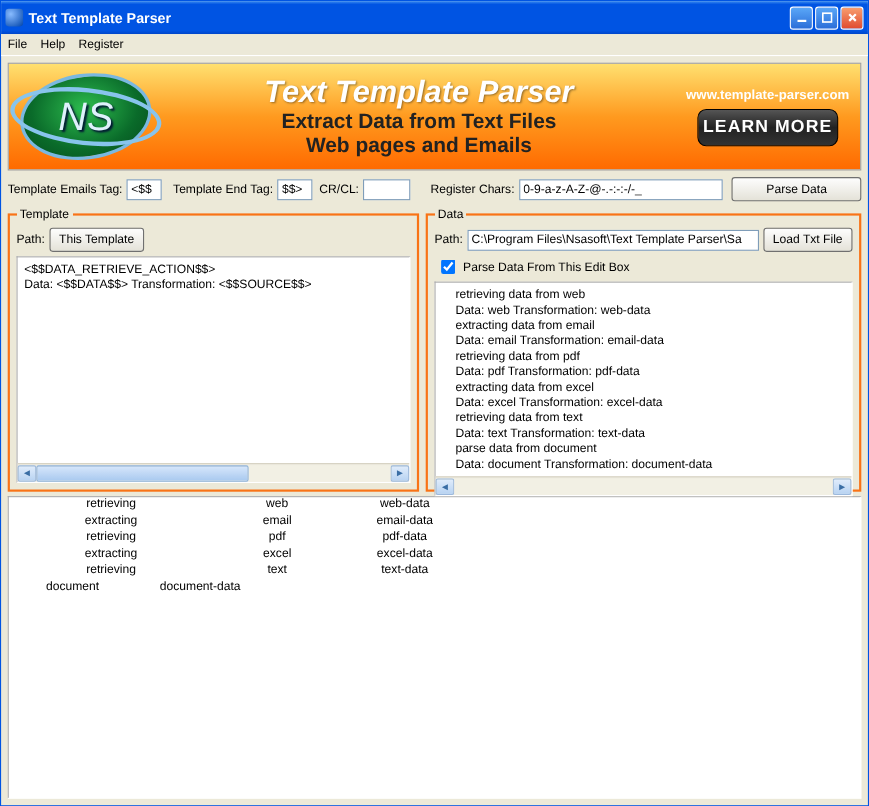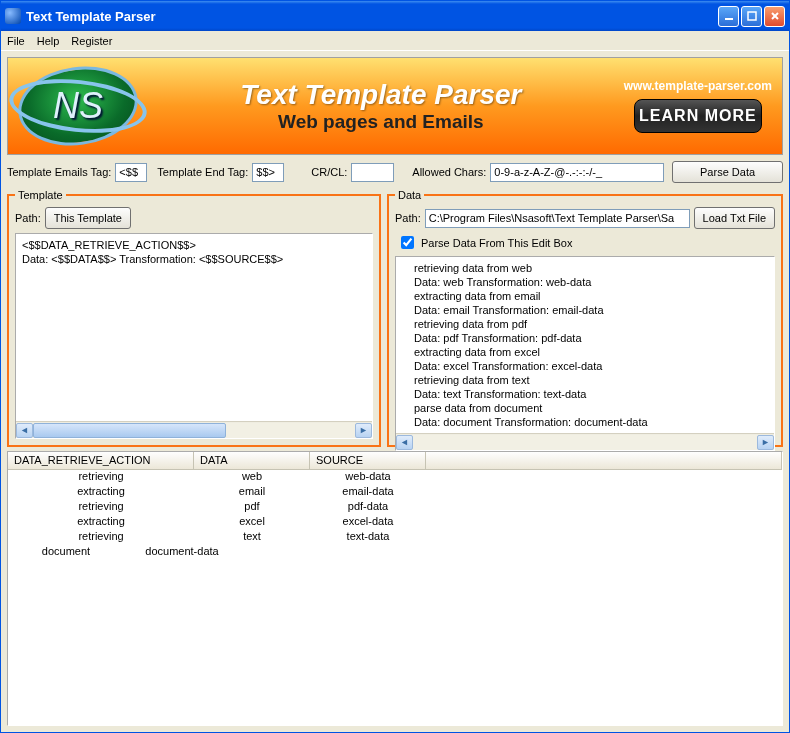--- a/index.html
+++ b/index.html
@@ -275,36 +275,37 @@
   </div>
 
   <div class="content">
 
     <div class="banner">
       <div class="logo-oval">
           <span>NS</span>
         </div>
       <div class="banner-text">
         <div class="line1">Text Template Parser</div>
+        <div class="line2">Extract Data from Text Files</div>
         <div class="line3">Web pages and Emails</div>
       </div>
       <div class="banner-right">
         <div class="url">www.template-parser.com</div>
         <button class="learn-btn">LEARN MORE</button>
       </div>
     </div>
 
     <div class="config-row">
       <label>Template Emails Tag:</label>
       <input type="text" style="width: 32px;" value="&lt;$$">
       <label style="margin-left:6px">Template End Tag:</label>
       <input type="text" style="width: 32px;" value="$$&gt;">
-      <label style="margin-left:23px">CR/CL:</label>
+      <label style="margin-left:2px">CR/CL:</label>
       <input type="text" style="width: 32px; padding-left: 38px;" value="\r\n">
-      <label style="margin-left:14px">Allowed Chars:</label>
+      <label style="margin-left:14px">Register Chars:</label>
       <input type="text" style="width: 190px;" value="0-9-a-z-A-Z-@-.-:-:-/-_">
       <div style="flex:1"></div>
       <button class="btn" style="width:120px">Parse Data</button>
     </div>
 
     <div class="panels">
       <fieldset class="template">
         <legend>Template</legend>
         <div class="path-row">
           <label>Path:</label>
@@ -350,26 +351,20 @@
           <div class="hscroll">
             <div class="arrow">◄</div>
             <div class="track"></div>
             <div class="arrow">►</div>
           </div>
         </div>
       </fieldset>
     </div>
 
     <div class="results">
-      <div class="thead">
-        <div class="th col0">DATA_RETRIEVE_ACTION</div>
-        <div class="th col1">DATA</div>
-        <div class="th col2">SOURCE</div>
-        <div class="th colrest"></div>
-      </div>
       <div class="tbody" id="results-body">
           <div class="tr">
             <div class="td col0">retrieving</div>
             <div class="td col1">web</div>
             <div class="td col2">web-data</div>
           </div>
           <div class="tr">
             <div class="td col0">extracting</div>
             <div class="td col1">email</div>
             <div class="td col2">email-data</div>

